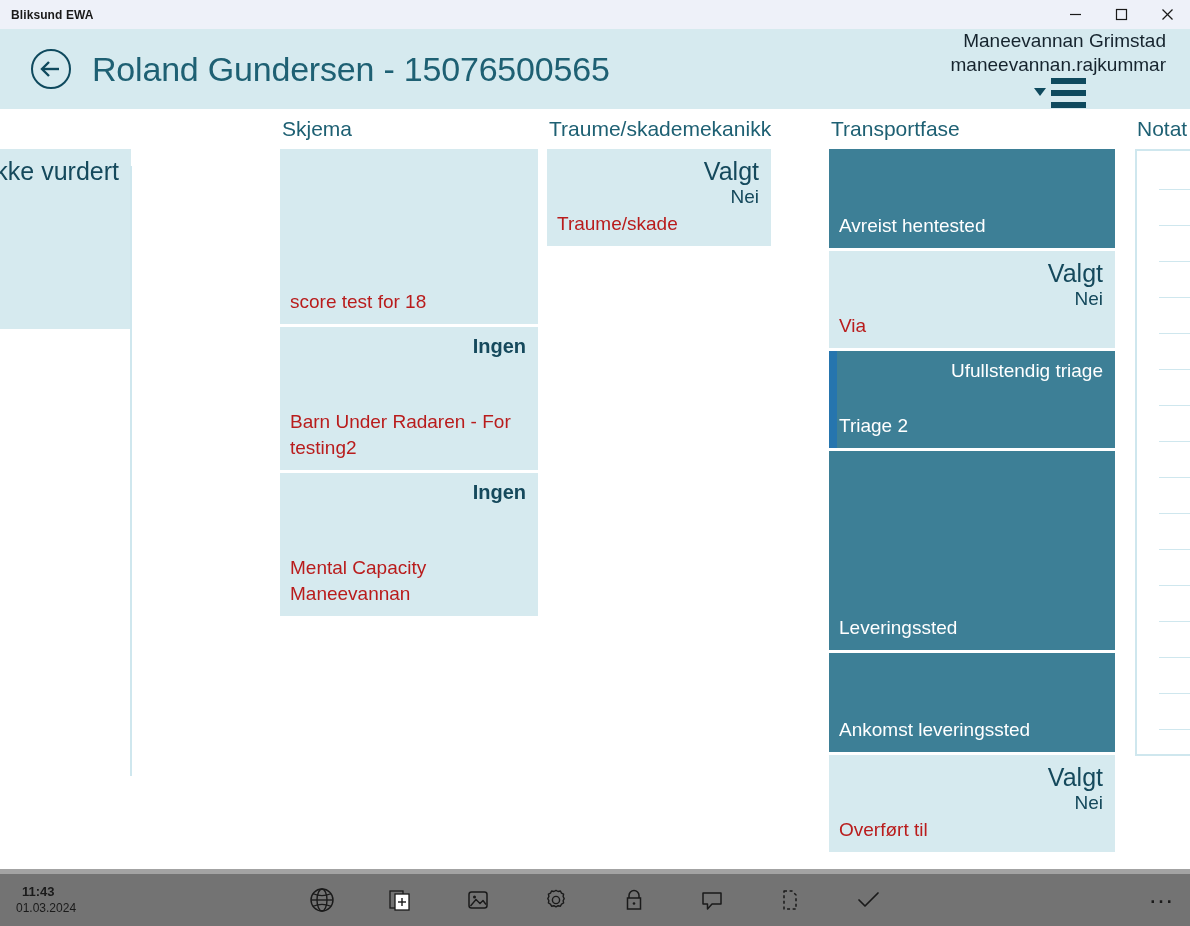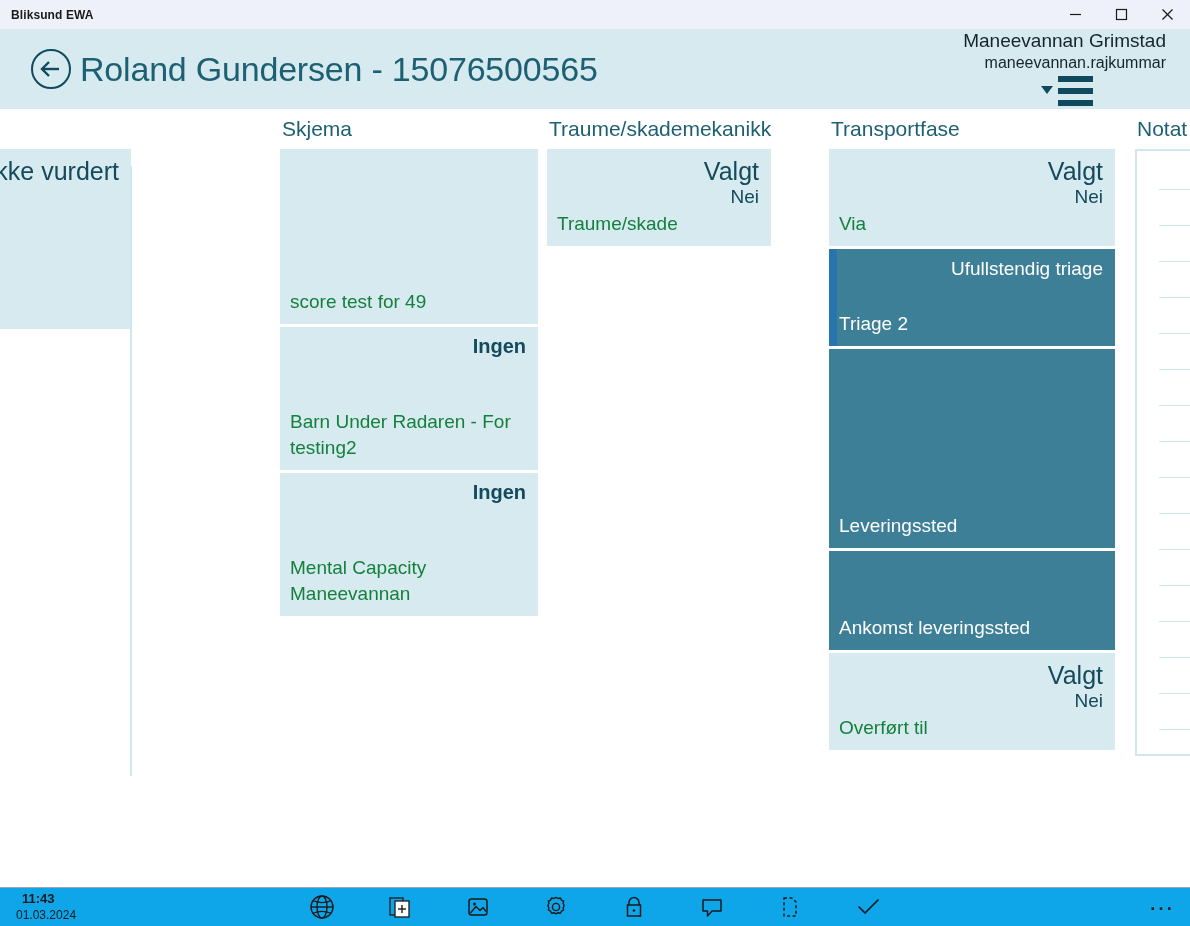--- a/index.html
+++ b/index.html
@@ -57,21 +57,21 @@
     background: #d6eaef;
     display: flex;
     align-items: center;
   }
   .back-btn {
     margin-left: 30px;
     width: 42px; height: 42px;
     flex: 0 0 auto;
   }
   .page-title {
-    margin-left: 8px;
+    margin-left: 20px;
     font-size: 34px;
     font-weight: 400;
     color: #1e6073;
     white-space: nowrap;
     letter-spacing: -0.2px;
   }
   .header-right {
     position: absolute;
     right: 14px; top: 0;
     height: 80px;
@@ -79,21 +79,21 @@
     align-items: center;
     flex-direction: column;
   }
   .user-block {
     text-align: right;
     color: #16242e;
     line-height: 1.28;
     margin-right: 10px;
   }
   .user-name { font-size: 19px; }
-  .user-login { font-size: 16px; }
+  .user-login { font-size: 19px; }
   .menu-area {
     display: flex;
     align-items: center;
     height: 80px;
     padding: 0 10px 0 2px;
   }
   .caret { margin-right: 3px; }
   .hamburger { display: flex; flex-direction: column; gap: 6px; }
   .hamburger span {
     display: block;
@@ -156,21 +156,21 @@
     width: 8px;
     background: #2675ae;
   }
   .card-top {
     text-align: right;
     flex: 0 0 auto;
   }
   .card-spacer { flex: 1 1 auto; }
   .card-label {
     font-size: 19px;
-    color: #15803d;
+    color: #b91c1c;
     line-height: 1.33;
   }
   .card.dark .card-label { color: #ffffff; }
 
   .lbl-status {
     font-size: 25px;
     color: #15495c;
     font-weight: 400;
     line-height: 1.12;
   }
@@ -213,23 +213,23 @@
     position: absolute;
     left: 22px; right: 0;
     height: 1px;
     background: #cfe7ee;
   }
 
   
   .bottombar {
     position: absolute;
     left: 0; bottom: 0;
-    width: 1190px; height: 39px;
-    background: #0ea5e9;
-    border-top: 1px solid #a3a3a3;
+    width: 1190px; height: 57px;
+    background: #737373;
+    border-top: 5px solid #a3a3a3;
     display: flex;
     align-items: center;
   }
   .clock {
     padding-left: 16px;
     color: #1a1a1a;
     line-height: 1.25;
     width: 200px;
   }
   .clock-time { font-size: 13px; font-weight: bold; padding-left: 6px; }
@@ -328,21 +328,21 @@
         <div class="card-label">Sepsis</div>
       </div>
     </div>
     <div class="col-divider" style="left:130px"></div>
 
     <div class="col" id="col-skjema">
       <div class="col-title">Skjema</div>
 
       <div class="card" style="height:175px">
         <div class="card-spacer"></div>
-        <div class="card-label">score test for 49</div>
+        <div class="card-label">score test for 18</div>
       </div>
 
       <div class="card" style="height:143px">
         <div class="card-top">
           <span class="lbl-status strong">Ingen</span>
         </div>
         <div class="card-spacer"></div>
         <div class="card-label">Barn Under Radaren - For testing2</div>
       </div>
 
@@ -363,20 +363,24 @@
           <div class="lbl-sub">Nei</div>
         </div>
         <div class="card-spacer"></div>
         <div class="card-label">Traume/skade</div>
       </div>
     </div>
 
     <div class="col" id="col-transport">
       <div class="col-title">Transportfase</div>
 
+      <div class="card dark" style="height:99px">
+        <div class="card-spacer"></div>
+        <div class="card-label">Avreist hentested</div>
+      </div>
 
       <div class="card" style="height:97px">
         <div class="card-top">
           <div class="lbl-status">Valgt</div>
           <div class="lbl-sub">Nei</div>
         </div>
         <div class="card-spacer"></div>
         <div class="card-label">Via</div>
       </div>
 

